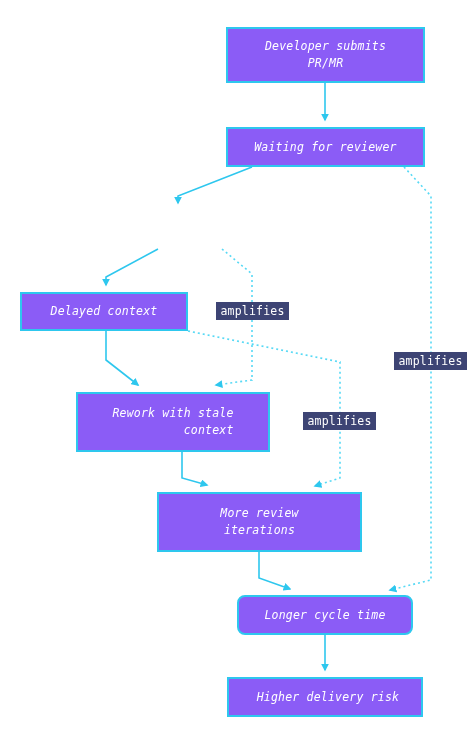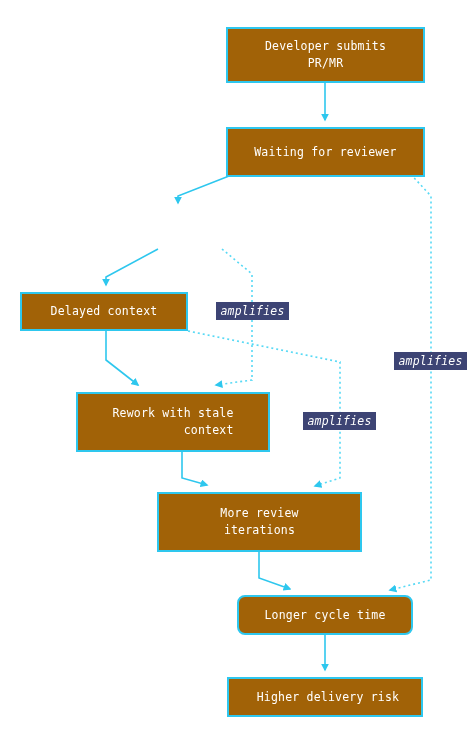--- a/index.html
+++ b/index.html
@@ -24,48 +24,48 @@
   #edge-layer {
     position: absolute;
     left: 0;
     top: 0;
     width: 476px;
     height: 732px;
   }
   .node {
     position: absolute;
     box-sizing: border-box;
-    background: #a16207;
+    background: #8b5cf6;
     border: 2px solid #2ec7ee;
     color: #ffffff;
     display: flex;
     align-items: center;
     justify-content: center;
     text-align: center;
     font-size: 11.5px;
     line-height: 17px;
     letter-spacing: 0.2px;
     white-space: pre-line;
     padding: 2px 6px;
+    font-style: italic;
   }
   .edge-label {
     position: absolute;
     box-sizing: border-box;
     background: #3d4474;
     color: #ffffff;
     font-size: 11.5px;
     line-height: 18px;
     letter-spacing: 0.2px;
     height: 18px;
     display: flex;
     align-items: center;
     justify-content: center;
     padding: 0 2px;
     white-space: nowrap;
-    font-style: italic;
   }
 </style>
 </head>
 <body>
 
 <div id="diagram-root">
 
   <svg id="edge-layer" width="476" height="732" viewBox="0 0 476 732" xmlns="http://www.w3.org/2000/svg">
     <defs>
       <marker id="arrow" viewBox="0 0 10 10" refX="8" refY="5" markerWidth="5" markerHeight="5" orient="auto-start-reverse">
@@ -110,21 +110,21 @@
     </g>
 
     <g>
       <path d="M 404 167 L 431 196 L 431 580 L 390 590" fill="none" stroke="#56d9f5" stroke-width="1.6" stroke-dasharray="2 3" marker-end="url(#arrow)"></path>
     </g>
   </svg>
 
   <div class="node" style="left:226px; top:27px; width:199px; height:56px;">Developer submits
 PR/MR</div>
 
-  <div class="node" style="left:226px; top:127px; width:199px; height:50px;">Waiting for reviewer</div>
+  <div class="node" style="left:226px; top:127px; width:199px; height:40px;">Waiting for reviewer</div>
 
 
   <div class="node" style="left:20px; top:292px; width:168px; height:39px;">Delayed context</div>
 
   <div class="node" style="left:76px; top:392px; width:194px; height:60px;text-align:right;">Rework with stale
 context</div>
 
   <div class="node" style="left:157px; top:492px; width:205px; height:60px;">More review
 iterations</div>
 

